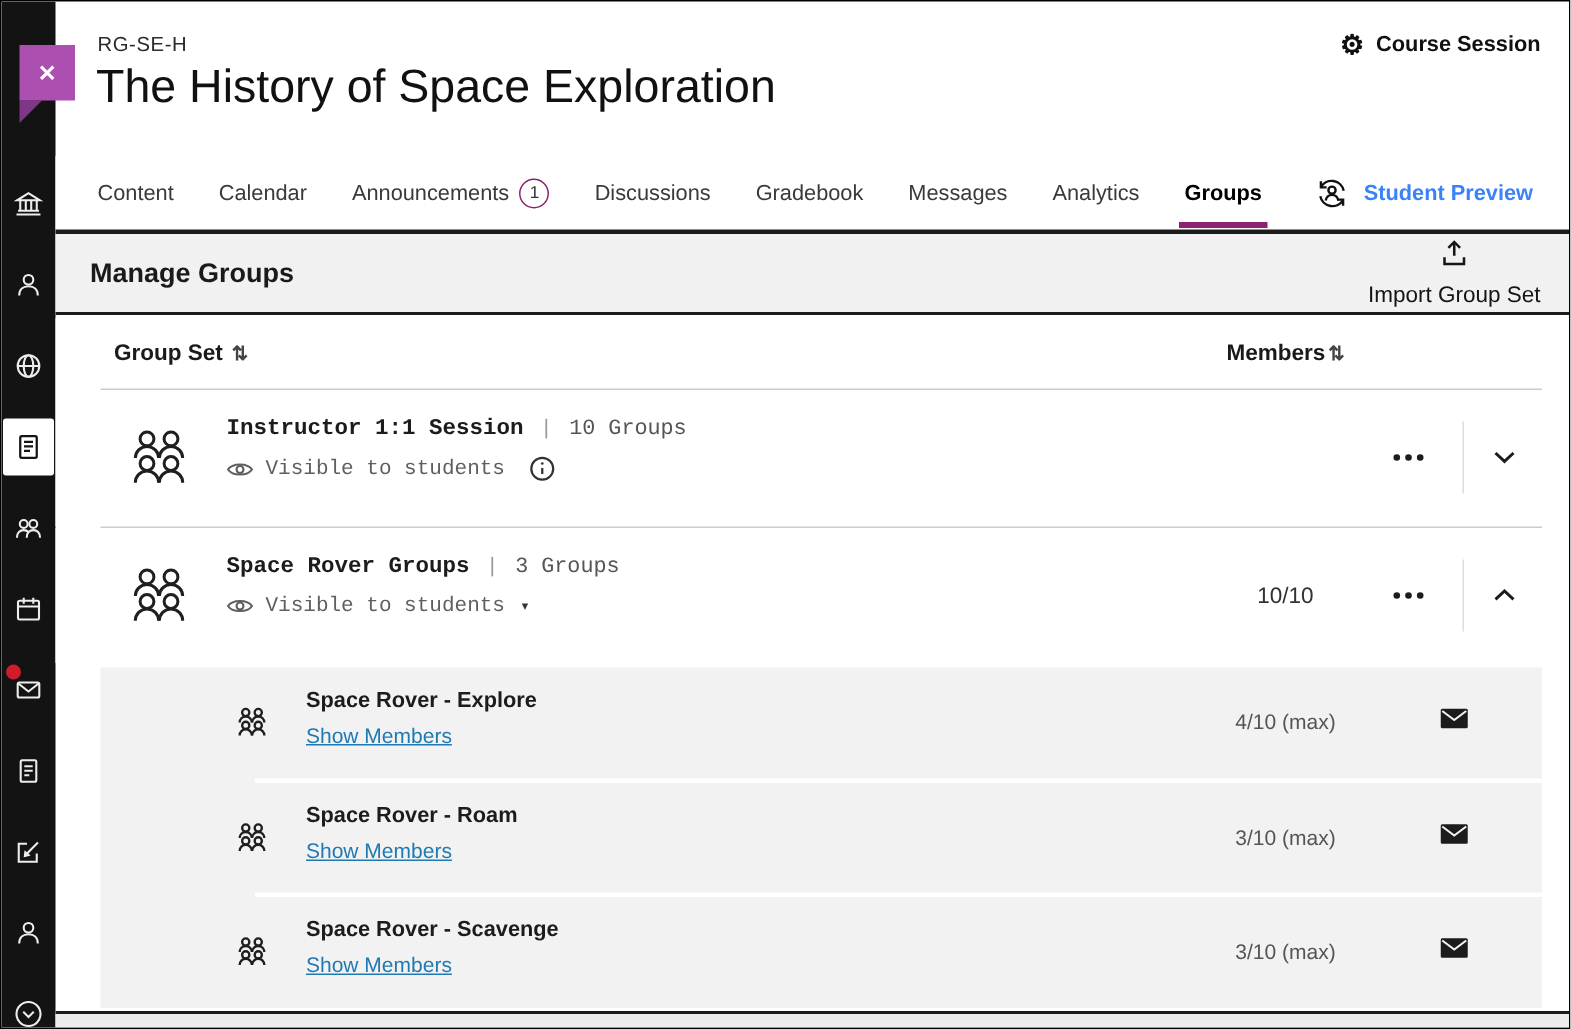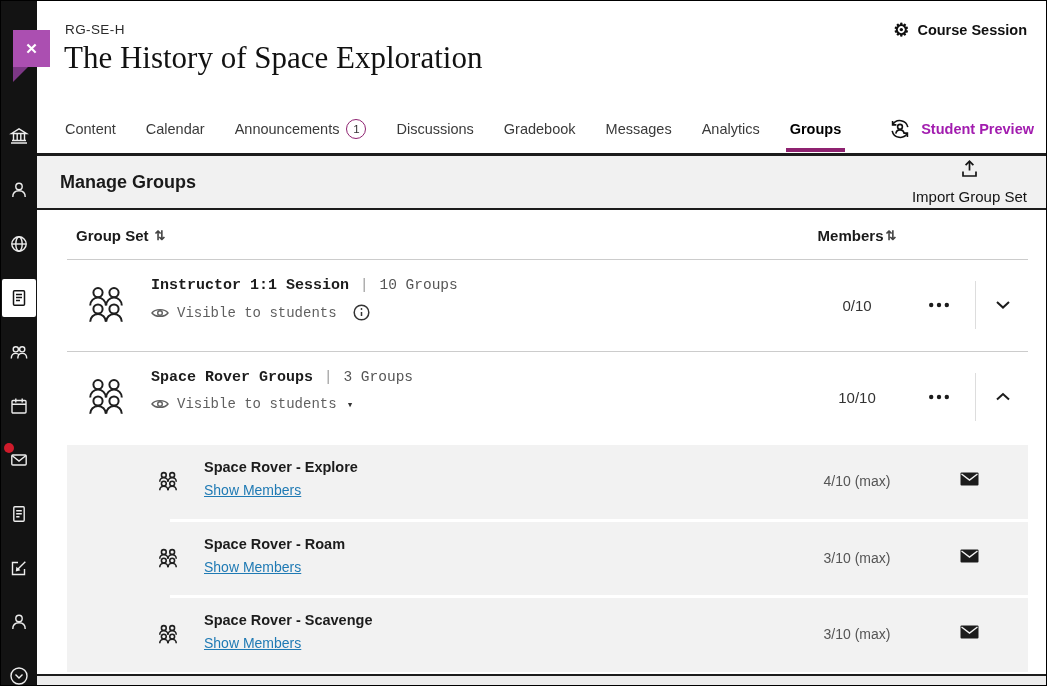--- a/index.html
+++ b/index.html
@@ -16,34 +16,34 @@
   .msg-badge{position:absolute;left:3px;top:10px;width:10px;height:10px;border-radius:50%;background:#cf1b2b;}
 
   .close-box{position:absolute;left:12px;top:29px;width:37px;height:37px;background:#ab4fb1;z-index:6;
              display:flex;align-items:center;justify-content:center;color:#fff;font-size:15px;font-weight:bold;cursor:pointer;}
   .close-fold{position:absolute;left:12px;top:66px;width:0;height:0;border-top:15px solid #7d3786;border-right:15px solid transparent;z-index:5;}
 
   
   .main{position:absolute;left:36px;top:0;right:0;height:100%;}
 
   .course-id{position:absolute;left:28px;top:21px;font-size:13.5px;color:#2b2b2b;letter-spacing:.4px;}
-  .course-title{position:absolute;left:27px;top:39px;font-family:Liberation Serif, serif;font-size:31px;color:#111;}
+  .course-title{position:absolute;left:27px;top:39px;font-family:Liberation Sans, sans-serif;font-size:31px;color:#111;}
   .course-settings{position:absolute;right:19px;top:20px;display:flex;align-items:center;gap:8px;
                    font-size:14.5px;font-weight:bold;color:#101010;cursor:pointer;}
   .gear{font-size:18px;line-height:1;}
 
   .nav{position:absolute;top:103px;left:0;right:0;height:49px;border-bottom:3px solid #1c1c1c;background:#fff;
        display:flex;align-items:center;padding-left:28px;gap:30px;box-sizing:content-box;}
   .tab{font-size:14.5px;color:#3a3a3a;cursor:pointer;position:relative;display:flex;align-items:center;gap:7px;white-space:nowrap;}
   .tab.active{color:#000;font-weight:600;}
   .tab.active::after{content:"";position:absolute;left:-4px;right:-4px;bottom:-15px;height:4px;background:#8e2270;}
   .ann-badge{width:18px;height:18px;border-radius:50%;border:1px solid #8e2270;display:flex;align-items:center;justify-content:center;
              font-size:11.5px;color:#333;}
-  .student-preview{margin-left:auto;padding-right:12px;display:flex;align-items:center;gap:9px;
-                   font-size:14.5px;font-weight:600;color:#a21caf;cursor:pointer;}
+  .student-preview{margin-left:auto;padding-right:24px;display:flex;align-items:center;gap:9px;
+                   font-size:14.5px;font-weight:600;color:#3b82f6;cursor:pointer;}
 
   .manage-bar{position:absolute;top:155px;left:0;right:0;height:54px;background:#f1f1f1;border-bottom:2px solid #1c1c1c;
               display:flex;align-items:center;padding-left:23px;box-sizing:border-box;}
   .manage-title{font-size:18px;font-weight:bold;color:#1a1a1a;}
   .manage-actions{margin-left:auto;padding-right:19px;display:flex;align-items:center;gap:28px;}
   .action-btn{display:flex;align-items:center;gap:9px;font-size:15px;color:#141414;cursor:pointer;flex-direction:column;}
 
   .table-head{position:absolute;top:211px;left:0;right:0;height:48px;background:#fff;}
   .col-groupset{position:absolute;left:39px;top:15px;font-size:15px;font-weight:bold;color:#1a1a1a;display:flex;gap:6px;align-items:center;}
   .col-members{position:absolute;left:735px;width:170px;top:15px;font-size:15px;font-weight:bold;color:#1a1a1a;
@@ -295,21 +295,20 @@
           <span class="gs-vis">Visible to students</span>
           <span class="info-btn">
             <svg width="17" height="17" viewBox="0 0 17 17" fill="none" stroke="#333" stroke-width="1.5">
                 <circle cx="8.5" cy="8.5" r="7.3"></circle>
                 <path d="M8.5 8 V12"></path>
                 <circle cx="8.5" cy="5" r="0.9" fill="#333" stroke="none"></circle>
               </svg>
           </span>
         </div>
       </div>
-      <div class="gs-members">0/10</div>
       <div class="gs-menu">
         <svg width="22" height="6" viewBox="0 0 22 6">
             <circle cx="3.2" cy="3" r="2.2" fill="#1c1c1c"></circle>
             <circle cx="11" cy="3" r="2.2" fill="#1c1c1c"></circle>
             <circle cx="18.8" cy="3" r="2.2" fill="#1c1c1c"></circle>
           </svg>
       </div>
       <div class="gs-chev">
         <span>
           <svg width="16" height="10" viewBox="0 0 16 10" fill="none" stroke="#1c1c1c" stroke-width="2">

